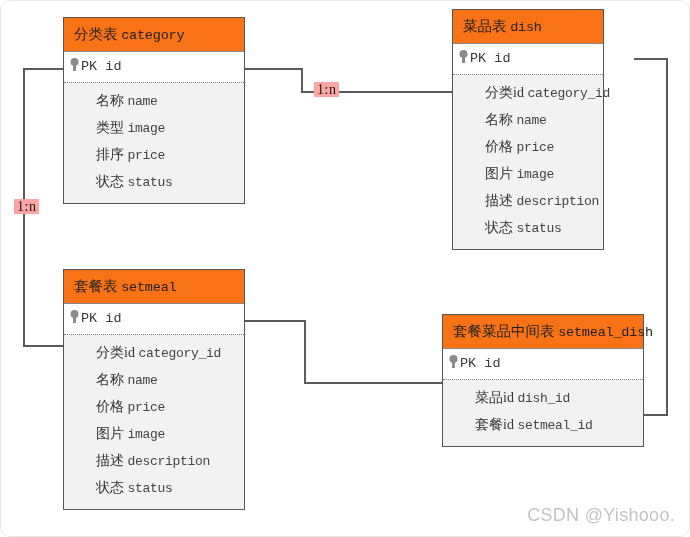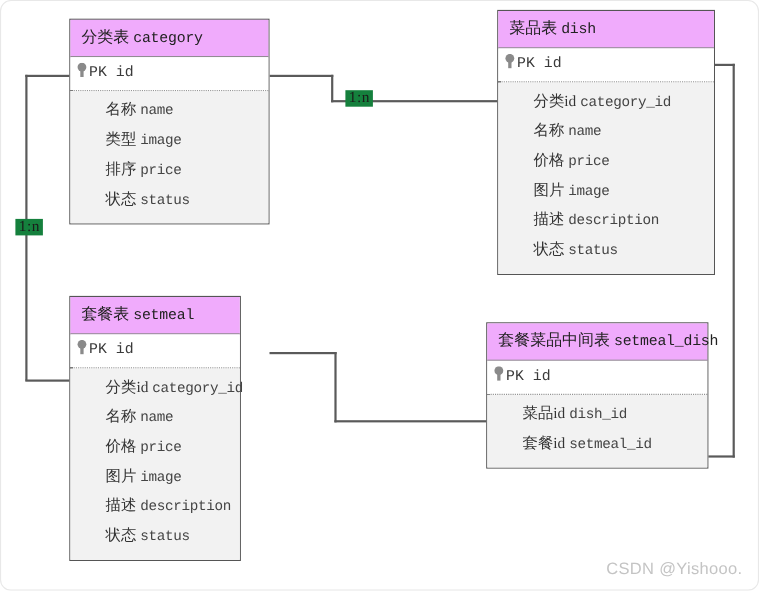--- a/index.html
+++ b/index.html
@@ -28,21 +28,21 @@
     box-sizing: border-box;
     border: 1.6px solid #555555;
     background: #ffffff;
     z-index: 5;
   }
   .entity-title {
     box-sizing: border-box;
     height: 34px;
     line-height: 33px;
     padding-left: 10px;
-    background: #f0abfc;
+    background: #f97316;
     border-bottom: 1.2px solid #888888;
     font-family: "Liberation Serif", "DejaVu Serif", serif;
     font-size: 14.5px;
     color: #222222;
     white-space: nowrap;
   }
   .entity-title .en {
     font-family: "Liberation Mono", "DejaVu Sans Mono", monospace;
     font-size: 13.5px;
     letter-spacing: -0.2px;
@@ -91,45 +91,45 @@
     z-index: 1;
   }
   .conn.h { height: 1.8px; }
   .conn.v { width: 1.8px; }
 
   .rel-label {
     position: absolute;
     font-family: "Liberation Serif", "DejaVu Serif", serif;
     font-size: 14px;
     color: #1a1a1a;
-    background: #15803d;
+    background: #fca5a5;
     padding: 0 3px;
     line-height: 15px;
     z-index: 4;
     white-space: nowrap;
     letter-spacing: 0.5px;
   }
 
   .watermark {
     position: absolute;
     right: 14px;
     bottom: 10px;
     font-family: "Liberation Sans", "DejaVu Sans", sans-serif;
-    font-size: 15px;
+    font-size: 18px;
     color: #c4c4c4;
     letter-spacing: 0.3px;
     z-index: 9;
     white-space: nowrap;
   }
 
   
   #ent-category     { left: 62px;  top: 16px;  width: 182px; }
-  #ent-dish         { left: 451px; top: 8px;   width: 198px; }
-  #ent-setmeal      { left: 62px;  top: 268px; width: 156px; }
-  #ent-setmeal-dish { left: 441px; top: 292px; width: 202px; }
+  #ent-dish         { left: 451px; top: 8px;   width: 152px; }
+  #ent-setmeal      { left: 62px;  top: 268px; width: 182px; }
+  #ent-setmeal-dish { left: 441px; top: 313px; width: 202px; }
 </style>
 </head>
 <body>
 
 <div id="canvas">
 
   <div class="conn h" style="left:244px; top:67px; width:58px;"></div>
   <div class="conn v" style="left:300px; top:67px; height:25px;"></div>
   <div class="conn h" style="left:300px; top:90px; width:152px;"></div>
 

